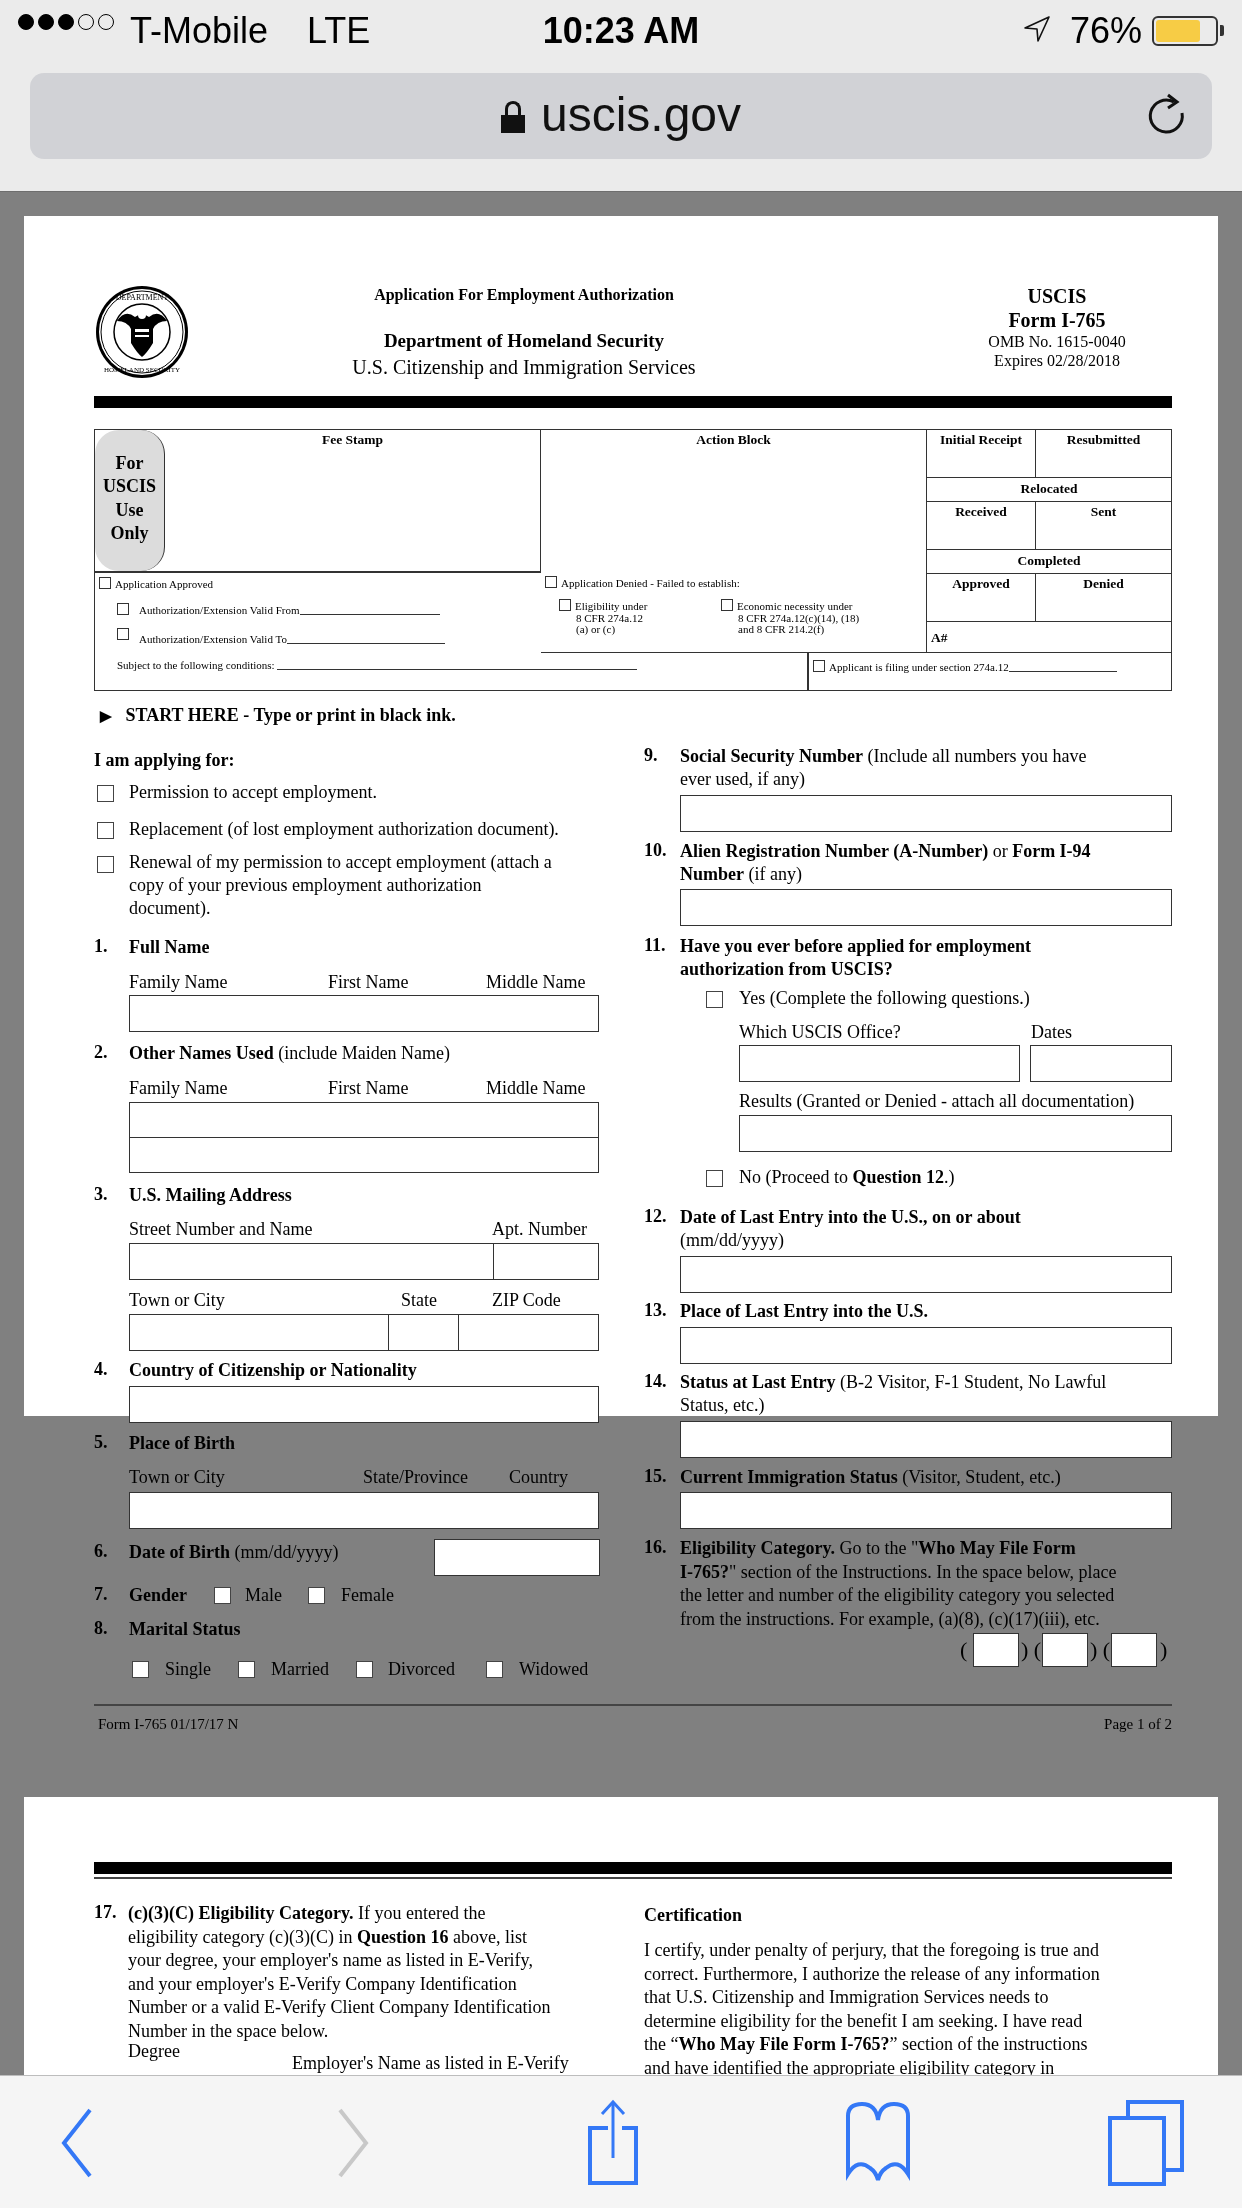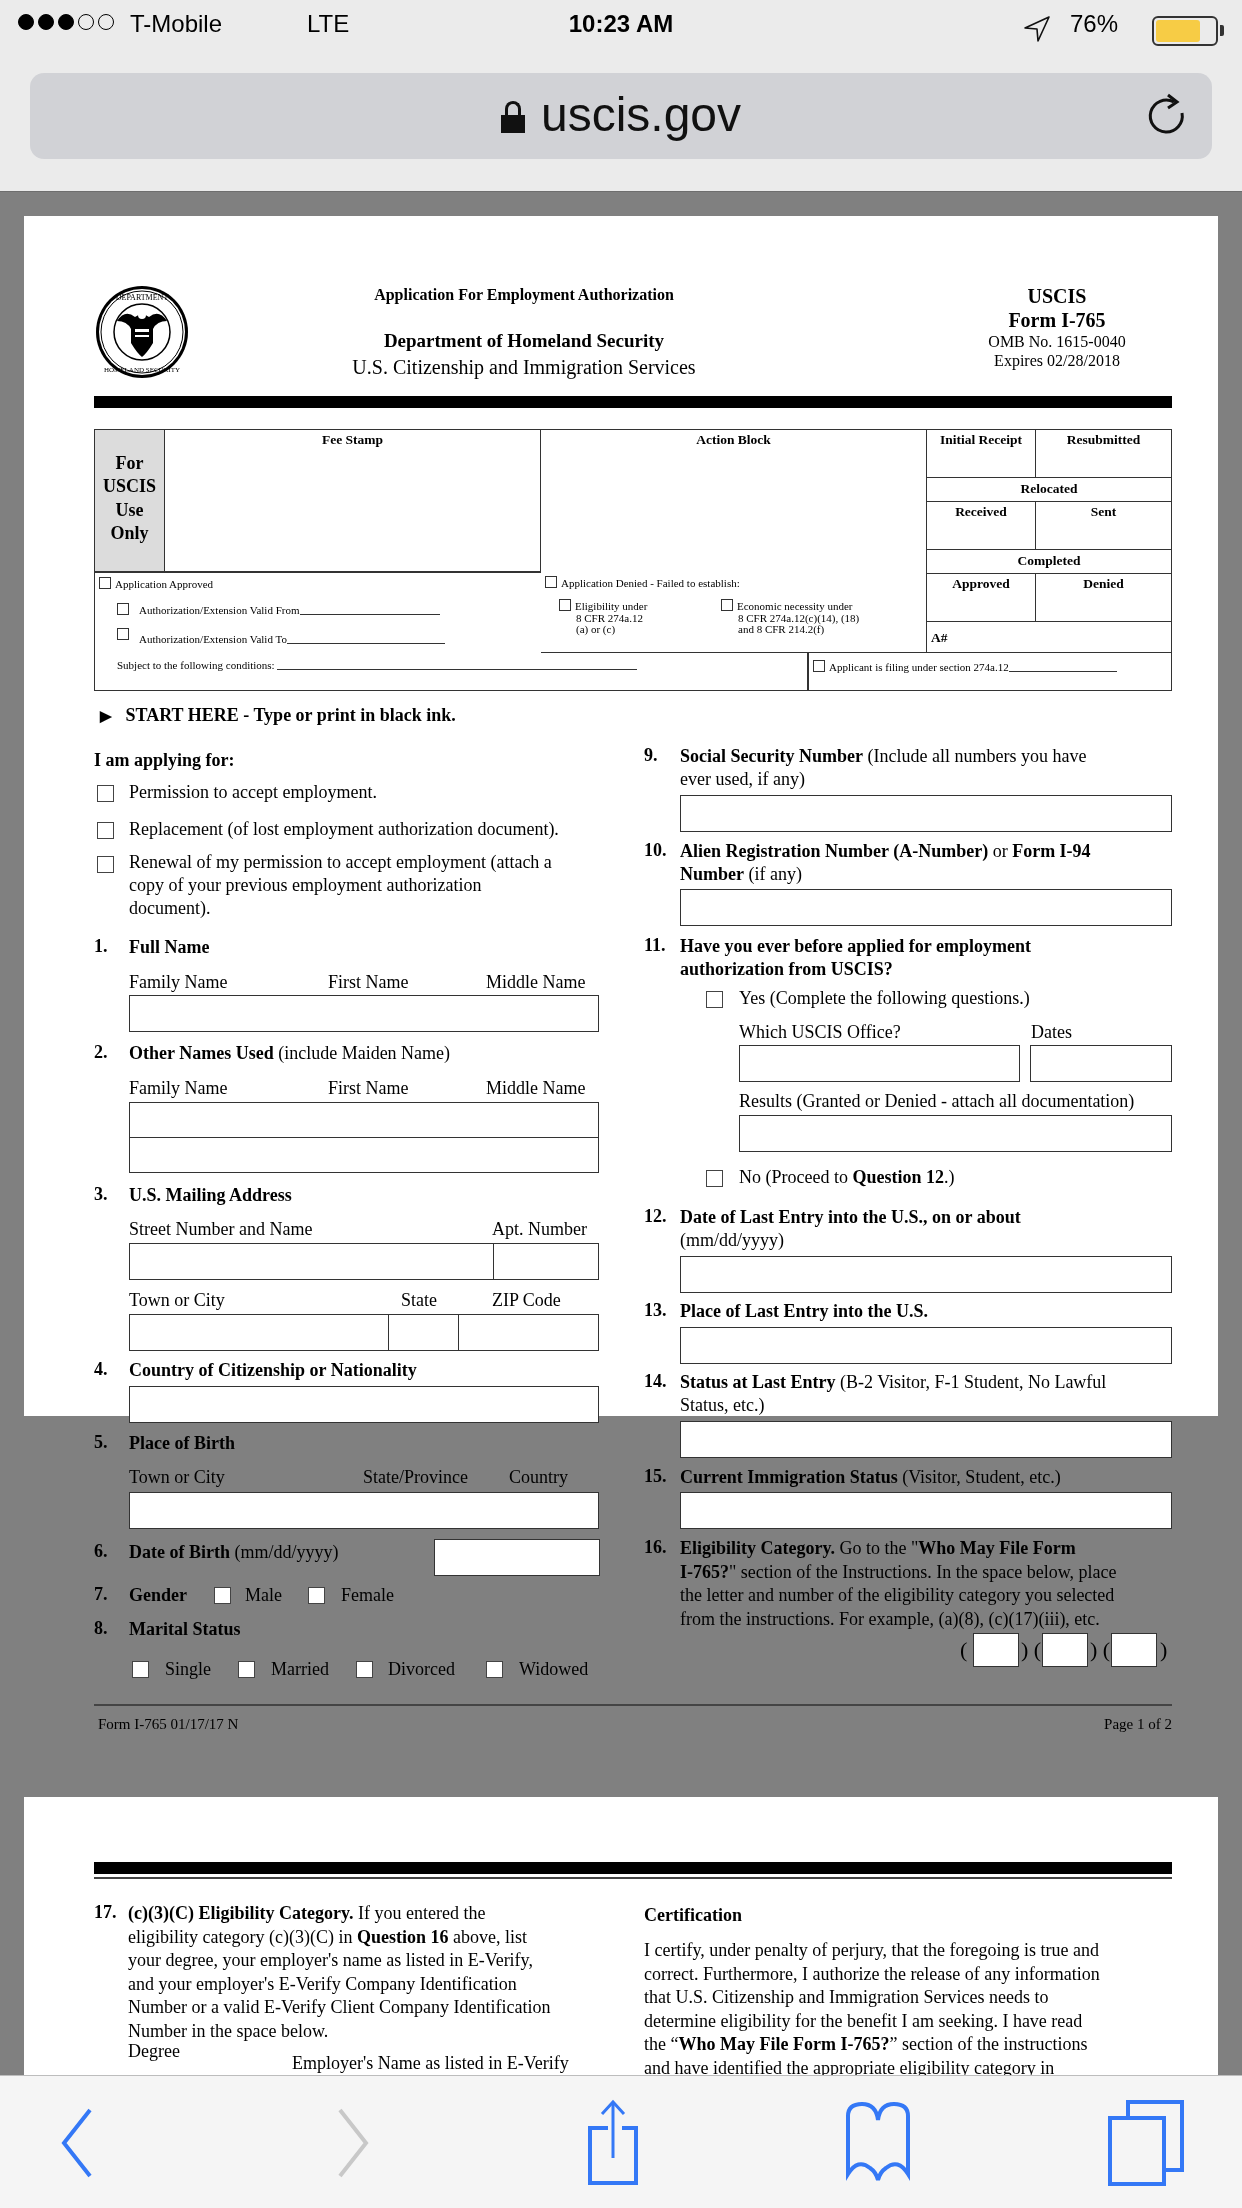--- a/index.html
+++ b/index.html
@@ -1,21 +1,21 @@
 <!DOCTYPE html>
 <html><head>
 <meta charset="utf-8">
 <style>
   * { box-sizing: border-box; margin: 0; padding: 0; }
   html, body { width: 1242px; height: 2208px; overflow: hidden; background: #808080; }
   body { position: relative; font-family: "Liberation Serif", serif; color: #000; }
 
   
   #chrome-top { position: absolute; left: 0; top: 0; width: 1242px; height: 192px; background: #ebebeb; border-bottom: 1px solid #6e6e6e; }
-  .status { position: absolute; top: 0; left: 0; width: 1190px; height: 62px; font-family: "Liberation Sans", sans-serif; font-size: 24px; }
+  .status { position: absolute; top: 0; left: 0; width: 1190px; height: 62px; font-family: "Liberation Sans", sans-serif; font-size: 36px; }
   .status .signal { position: absolute; left: 18px; top: 14px; display: flex; align-items: center; gap: 4px; }
   .dot { width: 16px; height: 16px; border-radius: 50%; border: 1.5px solid #000; display: inline-block; }
   .dot.on { background: #000; }
   .status .carrier { position: absolute; left: 130px; top: 10px; }
   .status .net { position: absolute; left: 307px; top: 10px; }
   .status .time { position: absolute; left: 0; width: 1242px; text-align: center; top: 10px; font-weight: 600; }
   .status .loc { position: absolute; left: 1022px; top: 14px; width: 30px; height: 30px; }
   .status .batt-pct { position: absolute; left: 1070px; top: 10px; }
   .status .batt { position: absolute; left: 1152px; top: 16px; width: 66px; height: 30px; border: 2px solid #333; border-radius: 6px; padding: 2px; }
   .status .batt .fill { height: 100%; background: #f7cc45; border-radius: 3px; }
@@ -38,21 +38,21 @@
   .hdr-uscis { position: absolute; left: 230px; width: 540px; top: 140px; text-align: center; font-size: 20px; }
   .hdr-right { position: absolute; left: 930px; width: 206px; top: 68px; text-align: center; line-height: 1.2; }
   .hdr-right .a { font-size: 20px; font-weight: bold; }
   .hdr-right .b { font-size: 20px; font-weight: bold; }
   .hdr-right .c { font-size: 16px; }
   .thick-rule { position: absolute; left: 70px; width: 1078px; height: 12px; background: #000; }
 
   
   .office { position: absolute; left: 70px; top: 213px; width: 1078px; height: 262px; border: 1.5px solid #333; font-size: 13.5px; font-weight: bold; }
   .office .cell { position: absolute; }
-  .for-uscis { left: 0; top: 0; width: 70px; height: 141px; background: #dcdcdc; border-right: 1.5px solid #333 !important; font-size: 18px; text-align: center; padding-top: 22px; line-height: 1.3; }
+  .for-uscis { left: 0; top: 0; width: 70px; height: 141px; background: #dcdcdc; border-right: 1.5px solid #333 !important; font-size: 18px; text-align: center; padding-top: 22px; line-height: 1.3; border-radius: 24px; }
   .feestamp { left: 70px; top: 0; width: 376px; height: 141px; border-right: 1.5px solid #333; text-align: center; padding-top: 2px; }
   .actionblock { left: 446px; top: 0; width: 386px; height: 223px; border-right: 1.5px solid #333; border-bottom: 1.5px solid #333; text-align: center; padding-top: 2px; }
   .small-cb { display: inline-block; width: 12px; height: 12px; border: 1px solid #333; vertical-align: -1px; margin-right: 4px; background: #fff; }
   .line-fill { display: inline-block; border-bottom: 1px solid #333; height: 12px; vertical-align: -1px; }
   .rc { left: 832px; width: 244px; border-bottom: 1.5px solid #333; text-align: center; }
   .rc.half { width: 108px; }
   .rc.half2 { left: 940px; width: 136px; border-left: 1.5px solid #333; }
   .txt { position: absolute; font-size: 11px; font-weight: normal; white-space: nowrap; }
 
   

